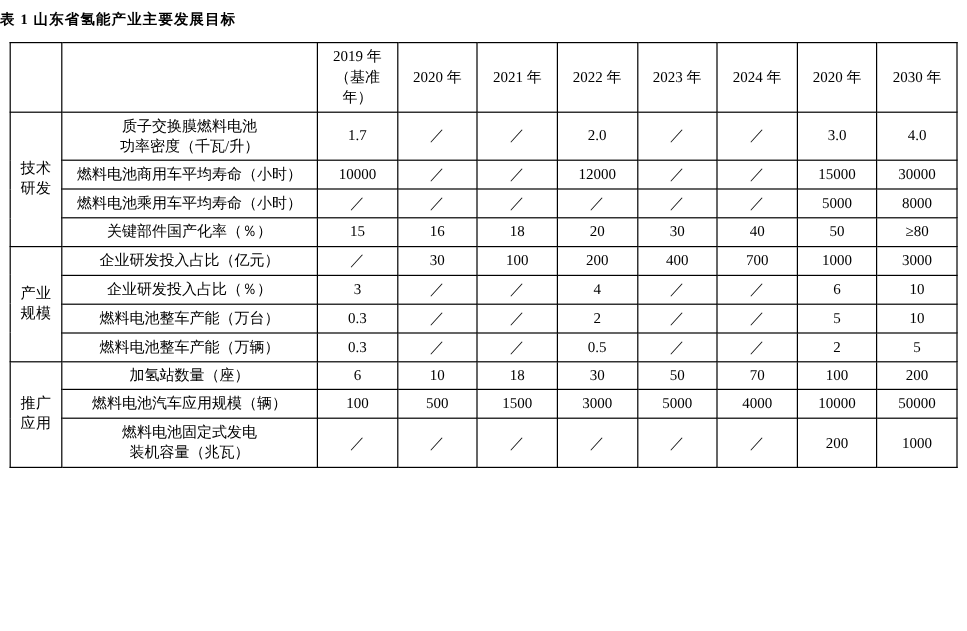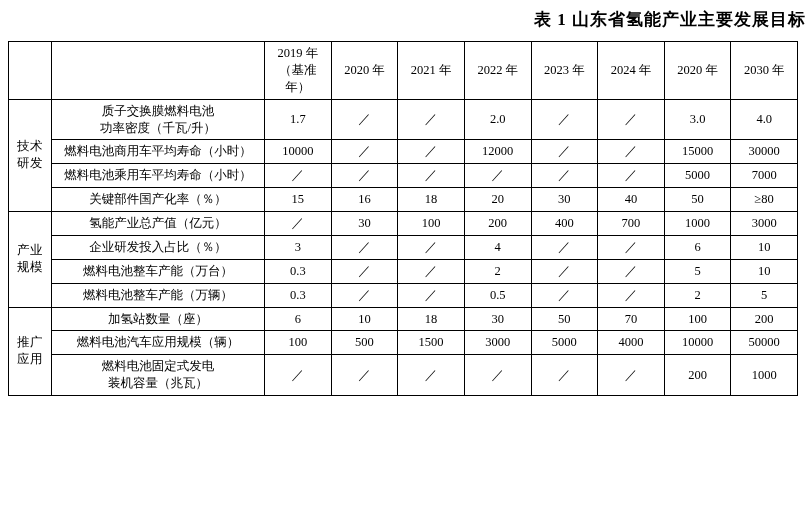--- a/index.html
+++ b/index.html
@@ -14,22 +14,22 @@
     color: #000000;
     overflow: hidden;
   }
   .page {
     position: relative;
     width: 806px;
     height: 526px;
     box-sizing: border-box;
   }
   .title {
-    text-align: right;
-    font-size: 17px;
+    text-align: left;
+    font-size: 12px;
     font-weight: bold;
     letter-spacing: 1px;
     padding-top: 8px;
     padding-bottom: 10px;
     font-family: "Liberation Serif", serif;
   }
   table.data-table {
     border-collapse: collapse;
     width: 790px;
     margin: 0 8px;
@@ -127,40 +127,40 @@
       </tr>
       <tr>
         <td class="rowlabel">燃料电池乘用车平均寿命（小时）</td>
         <td class="val">／</td>
         <td class="val">／</td>
         <td class="val">／</td>
         <td class="val">／</td>
         <td class="val">／</td>
         <td class="val">／</td>
         <td class="val">5000</td>
-        <td class="val">7000</td>
+        <td class="val">8000</td>
       </tr>
       <tr>
         <td class="rowlabel">关键部件国产化率（％）</td>
         <td class="val">15</td>
         <td class="val">16</td>
         <td class="val">18</td>
         <td class="val">20</td>
         <td class="val">30</td>
         <td class="val">40</td>
         <td class="val">50</td>
         <td class="val">≥80</td>
       </tr>
 
       <tr>
         <td class="cat" rowspan="4">
           <div>产业</div>
           <div>规模</div>
         </td>
-        <td class="rowlabel">氢能产业总产值（亿元）</td>
+        <td class="rowlabel">企业研发投入占比（亿元）</td>
         <td class="val">／</td>
         <td class="val">30</td>
         <td class="val">100</td>
         <td class="val">200</td>
         <td class="val">400</td>
         <td class="val">700</td>
         <td class="val">1000</td>
         <td class="val">3000</td>
       </tr>
       <tr>

